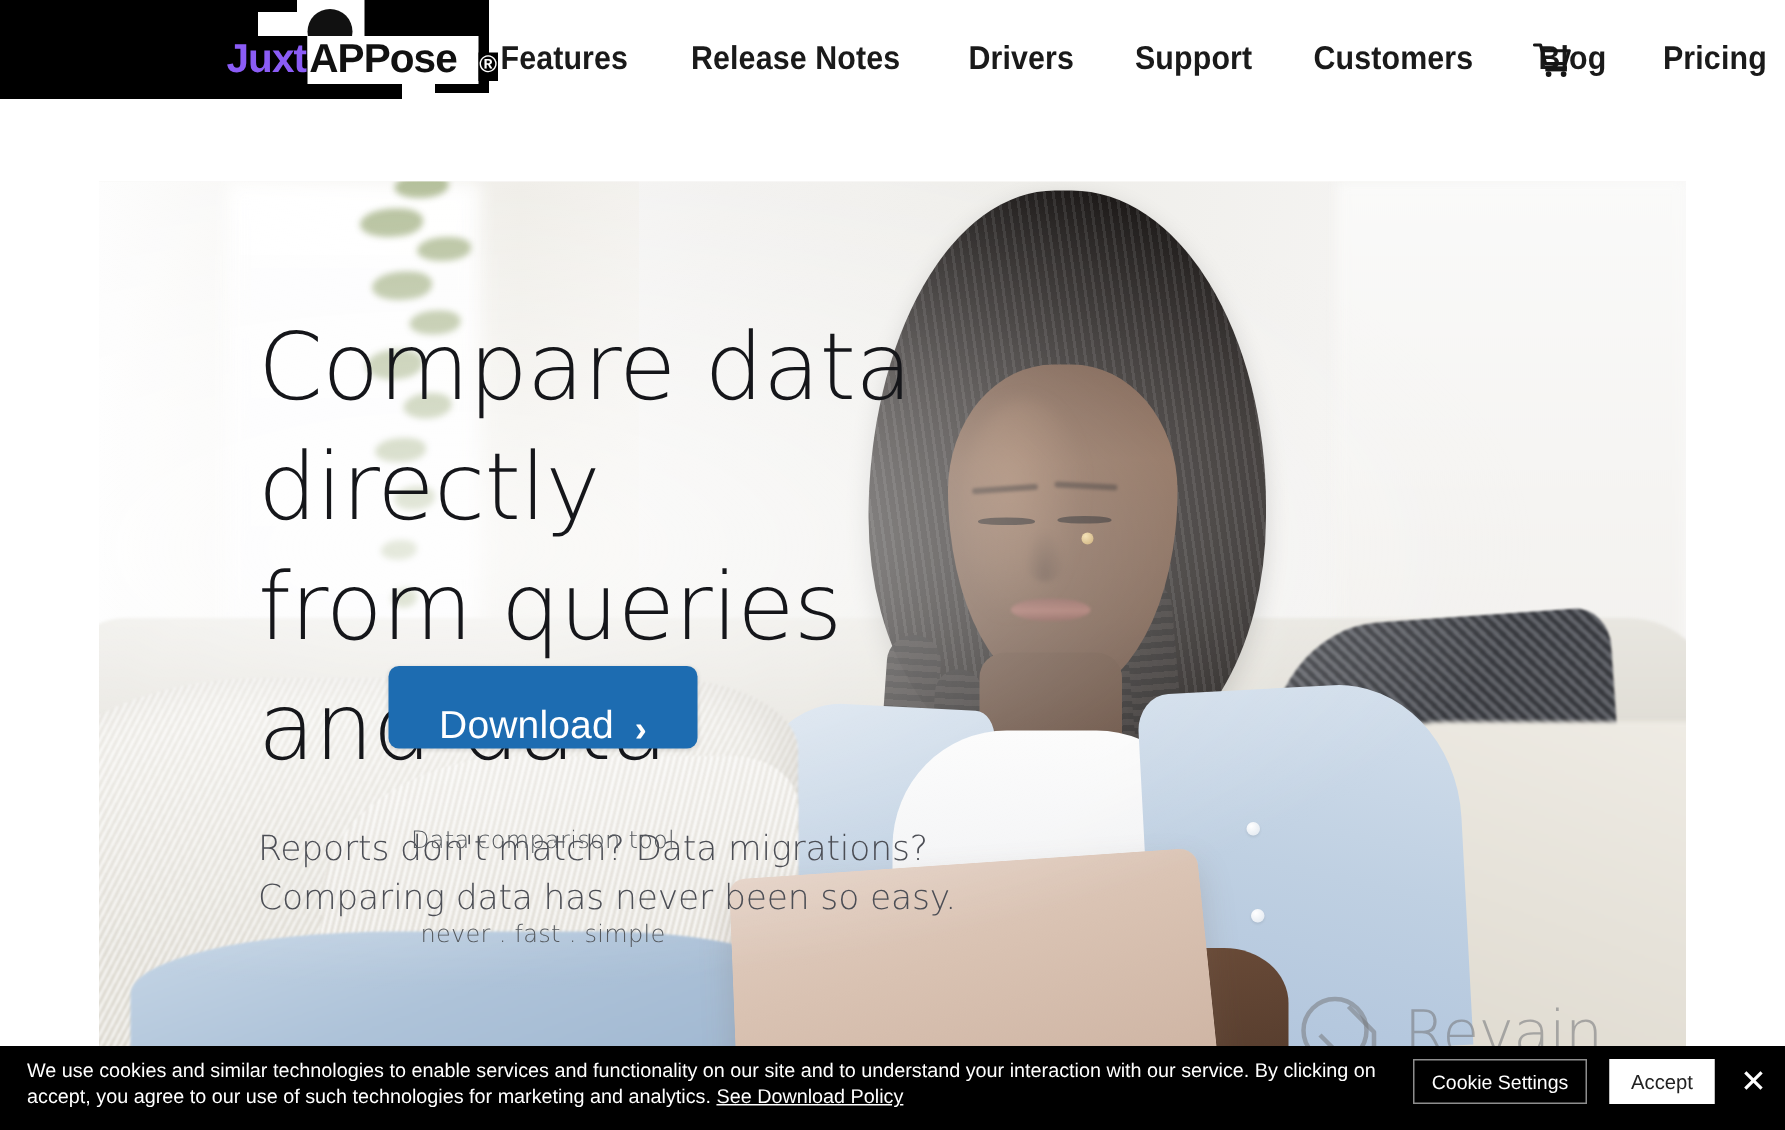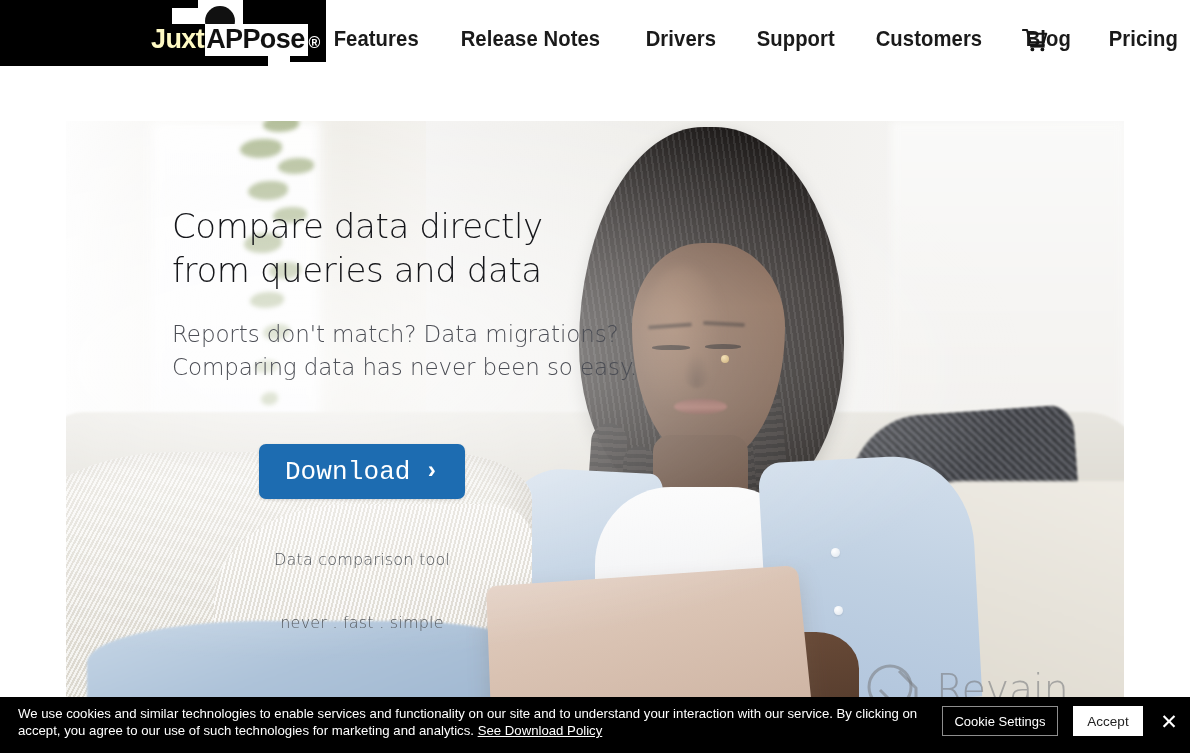--- a/index.html
+++ b/index.html
@@ -56,22 +56,22 @@
   }
   .logo-word {
     position: absolute; left: 150px; top: 26px;
     z-index: 5;
     font-family: "Liberation Sans", sans-serif;
     font-size: 27px; font-weight: bold;
     letter-spacing: -0.6px;
     line-height: 1;
     white-space: nowrap;
   }
-  .logo-word .w1 { color:#fef9c3; background:#000; padding:0 1px 2px 1px; }
-  .logo-word .w2 { color:#111111; background:#fff; padding:0 3px 2px 1px; }
+  .logo-word .w1 { color:#8b5cf6; background:#000; padding:0 1px 2px 1px; }
+  .logo-word .w2 { color:#111111; background:#fff; padding:0 14px 2px 1px; }
   .logo-word .w3 { color:#ffffff; background:#000; padding:0 1px 2px 1px; font-size:16px; }
 
   
   .nav {
     position: absolute; left: 318px; top: 26px;
     display: flex; align-items: center;
     gap: 0px;
     z-index: 6;
   }
   .nav a {
@@ -290,21 +290,21 @@
 
   
   .hero-copy {
     position: absolute;
     left: 172px; top: 205px;
     width: 470px;
     z-index: 20;
   }
   .h1 {
     font-family: "DejaVu Sans", sans-serif;
-    font-size: 34px;
+    font-size: 62px;
     font-weight: 300;
     line-height: 1.29;
     color: #15161a;
     letter-spacing: -0.4px;
   }
   .h1 span { display:block; }
   .sub {
     margin-top: 25px;
     font-family: "DejaVu Sans", sans-serif;
     font-size: 23px;
@@ -315,25 +315,25 @@
   }
   .sub span { display:block; }
 
   .btn-download {
     position: absolute; left: 259px; top: 444px;
     width: 206px; height: 55px;
     background: #1d6cb1;
     border: none;
     border-radius: 7px;
     color: #ffffff;
-    font-family: Liberation Mono, monospace;
+    font-family: Liberation Sans, sans-serif;
     font-size: 26px;
     font-weight: 400;
     letter-spacing: .1px;
-    display:flex; align-items:center; justify-content:center; gap:14px;
+    display:flex; align-items:flex-end; justify-content:center; gap:14px;
     cursor: pointer;
     z-index: 21;
     box-shadow: 0 1px 3px rgba(0,0,0,.14);
   }
   .btn-download .chev { font-size: 24px; font-weight:600; line-height:1; }
   .btn-caption {
     position: absolute; left: 259px; top: 509px;
     width: 206px;
     text-align: center;
     font-family: "DejaVu Sans", sans-serif;

